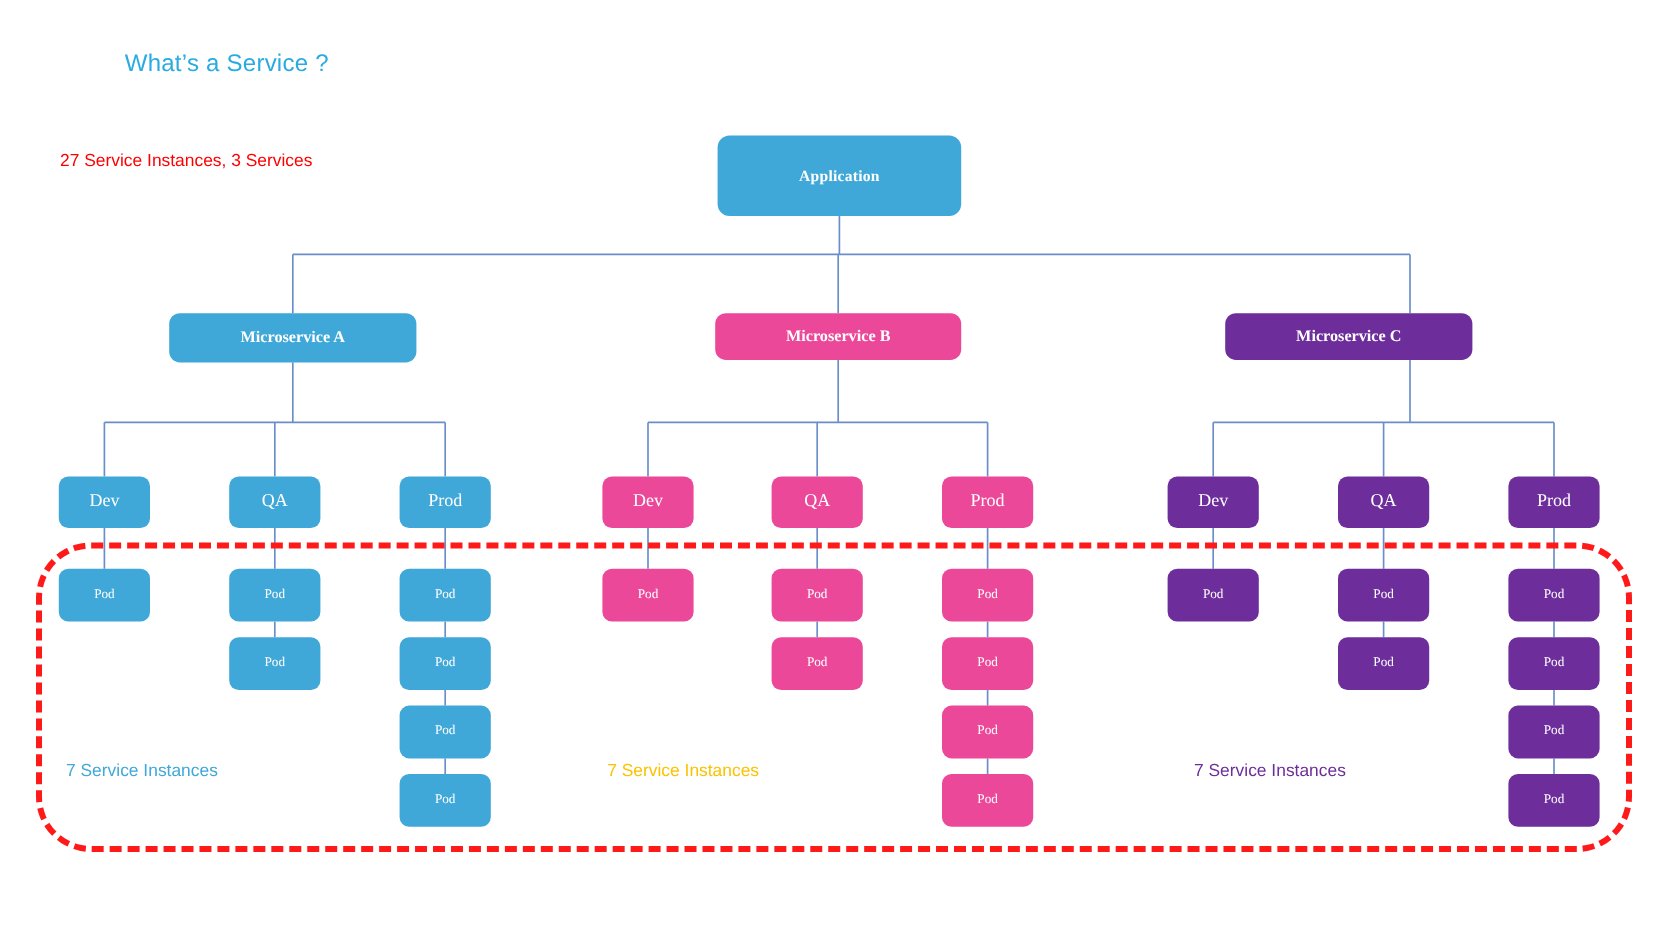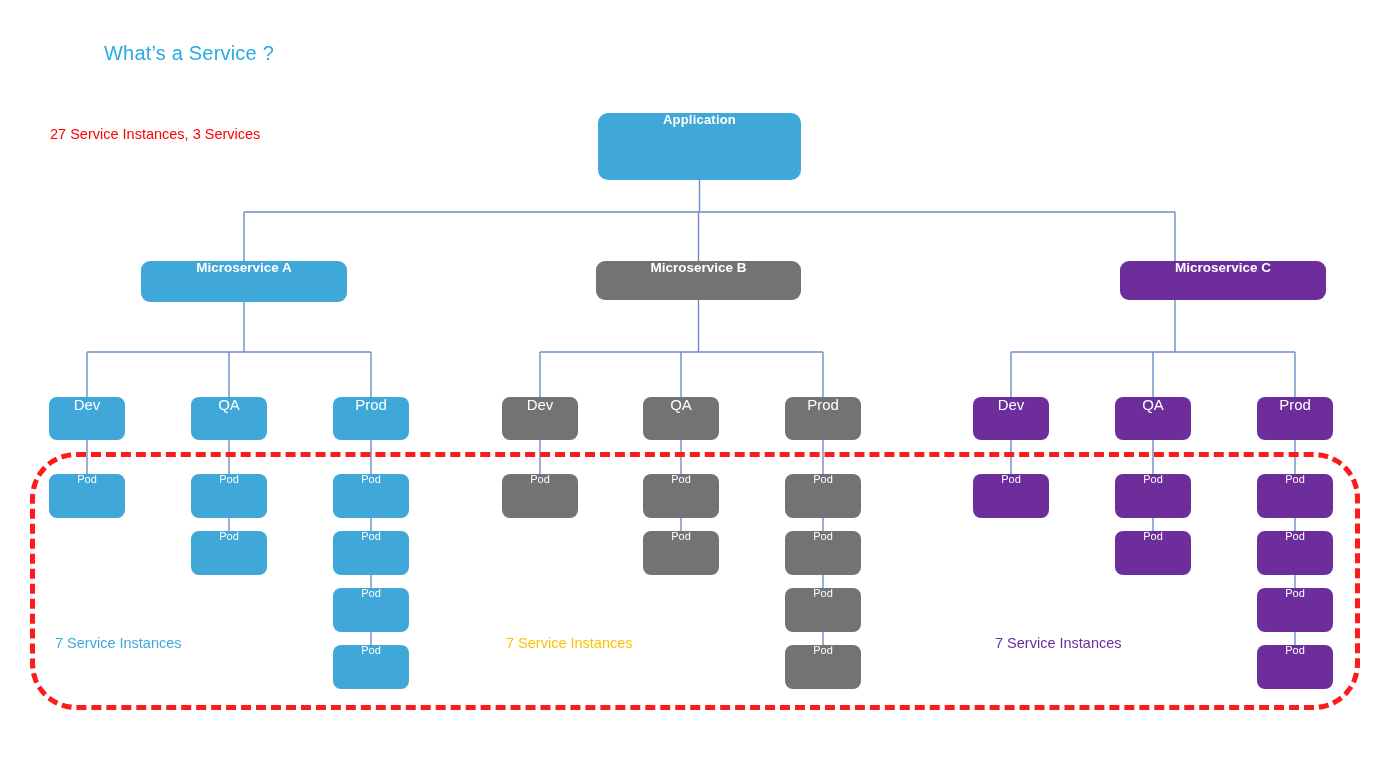--- a/index.html
+++ b/index.html
@@ -10,47 +10,48 @@
     overflow:hidden;
     position:relative;
   }
   #stage{position:absolute;left:0;top:0;width:1386px;height:773px;}
 
   #svg-layer{position:absolute;left:0;top:0;width:1386px;height:773px;pointer-events:none;}
 
   .node{
     position:absolute;
     box-sizing:border-box;
-    display:flex;align-items:flex-start;justify-content:center;
+    display:flex;align-items:center;justify-content:center;
     color:#ffffff;
     text-align:center;
     line-height:1.05;
     white-space:nowrap;
     z-index:5;
+    font-family:Liberation Serif, serif;
   }
   .node.app{
     border-radius:10px;
     font-size:13px;font-weight:bold;
     letter-spacing:.2px;
   }
   .node.ms{
     border-radius:9px;
     font-size:13.5px;font-weight:bold;
   }
   .node.env{
     border-radius:8px;
     font-size:15px;font-weight:normal;
   }
   .node.pod{
     border-radius:8px;
     font-size:11px;font-weight:normal;
   }
 
   .c-blue{background:#3fa8d8;}
-  .c-yellow{background:#737373;}
+  .c-yellow{background:#ec4899;}
   .c-purple{background:#6d2e9b;}
 
   #title{
     position:absolute;left:104px;top:42px;
     font-size:20px;color:#29abe2;
     letter-spacing:.2px;
     white-space:nowrap;
   }
   #annotation{
     position:absolute;left:50px;top:126px;
@@ -198,21 +199,21 @@
       </div>
       <div class="node pod c-yellow" style="left: 785px; top: 531px; width: 76px; height: 44px;">
         <span>Pod</span>
       </div>
       <div class="node pod c-yellow" style="left: 785px; top: 588px; width: 76px; height: 44px;">
         <span>Pod</span>
       </div>
       <div class="node pod c-yellow" style="left: 785px; top: 645px; width: 76px; height: 44px;">
         <span>Pod</span>
       </div>
-      <div class="node ms c-purple" style="left: 1120px; top: 261px; width: 206px; height: 39px;">
+      <div class="node ms c-purple" style="left: 1021px; top: 261px; width: 206px; height: 39px;">
         <span>Microservice C</span>
       </div>
       <div class="node env c-purple" style="left: 973px; top: 397px; width: 76px; height: 43px;">
         <span>Dev</span>
       </div>
       <div class="node pod c-purple" style="left: 973px; top: 474px; width: 76px; height: 44px;">
         <span>Pod</span>
       </div>
       <div class="node env c-purple" style="left: 1115px; top: 397px; width: 76px; height: 43px;">
         <span>QA</span>

